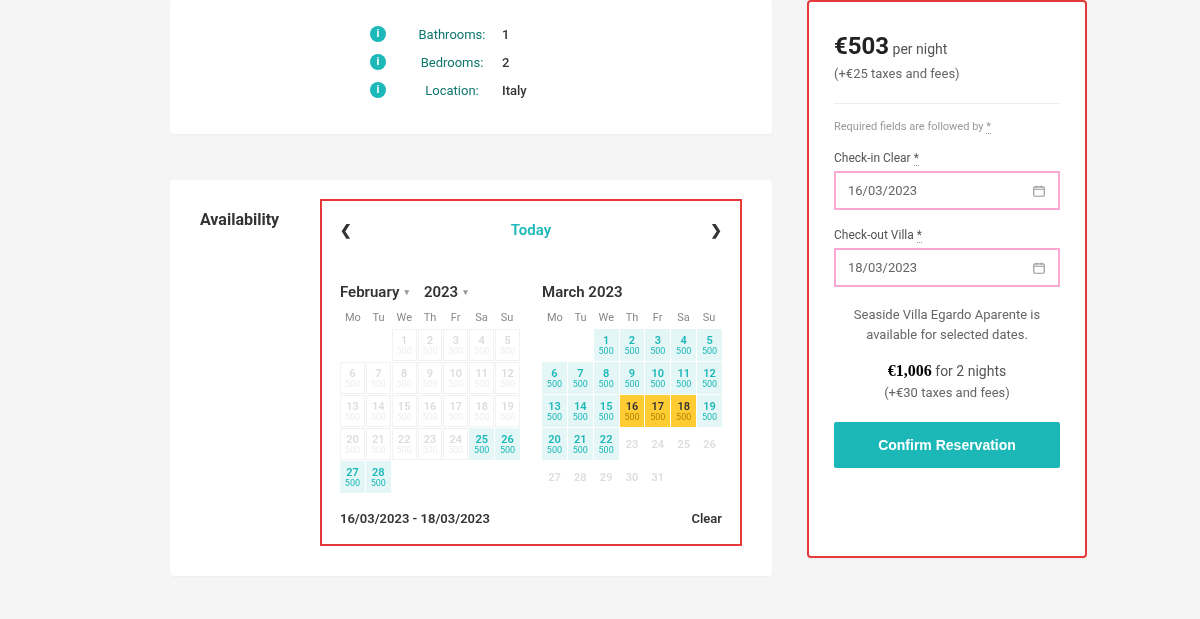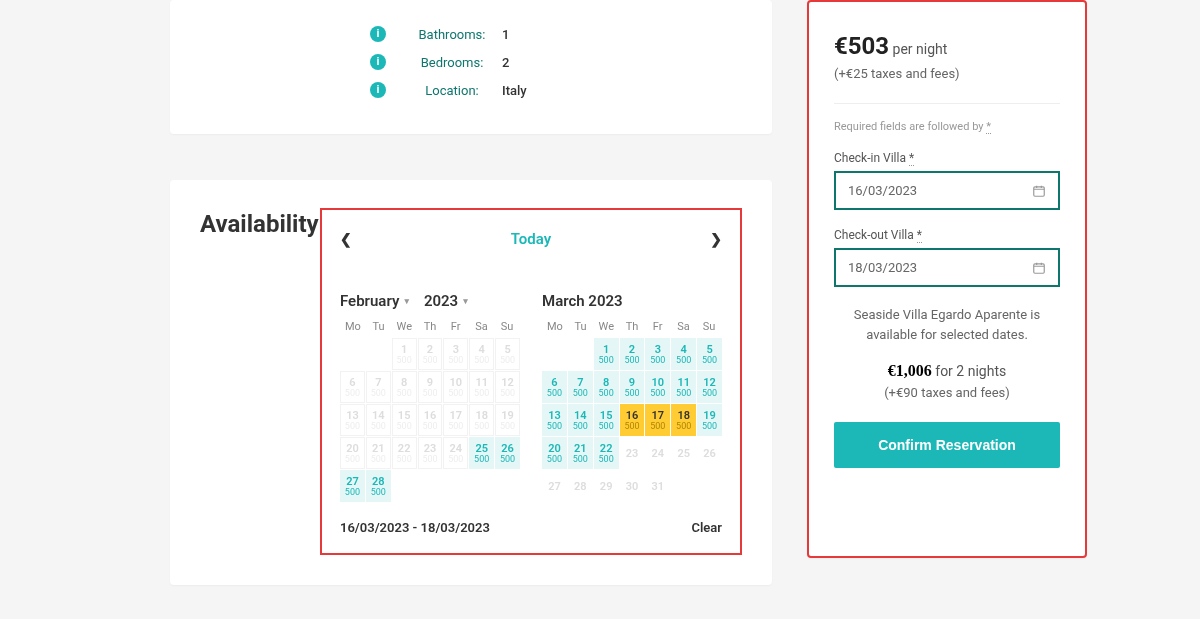--- a/index.html
+++ b/index.html
@@ -57,21 +57,21 @@
       font-weight: 500;
     }
     .avail-card {
       position: absolute;
       left: 170px;
       top: 180px;
       width: 602px;
       padding: 30px;
     }
     .avail-title {
-      font-size: 24px;
+      font-size: 16px;
       font-weight: 700;
       color: #333;
       margin-bottom: 0;
     }
     .calendar-wrap {
       border: 2px solid #e63939;
       margin-left: 120px;
       margin-top: -30px;
       padding: 20px 18px 18px 18px;
     }
@@ -216,21 +216,21 @@
     .field-label {
       font-size: 12px;
       color: #555;
       margin-bottom: 6px;
       display: block;
     }
     .field-label .asterisk {
       border-bottom: 1px dotted #999;
     }
     .input-wrap {
-      border: 2px solid #0f766e;
+      border: 2px solid #f9a8d4;
       display: flex;
       align-items: flex-end;
       padding: 10px 12px;
       margin-bottom: 18px;
     }
     .date-input {
       border: none;
       outline: none;
       flex: 1;
       font-size: 13px;
@@ -592,21 +592,21 @@
     <div class="price-line">
       <span class="price-big">€503</span>
       <span>per night</span>
     </div>
     <div class="taxes-line">(+€25 taxes and fees)</div>
     <hr class="divider">
     <div class="req-note">
       <span>Required fields are followed by </span><span class="asterisk">*</span>
     </div>
     <label class="field-label">
-      <span>Check-in Villa </span><span class="asterisk">*</span>
+      <span>Check-in Clear </span><span class="asterisk">*</span>
     </label>
     <div class="input-wrap">
       <input class="date-input" value="16/03/2023" style="">
       <svg class="cal-icon" viewBox="0 0 24 24" fill="none" stroke="currentColor" stroke-width="2">
           <rect x="3" y="5" width="18" height="16" rx="2"></rect>
           <path d="M3 9h18M8 3v4M16 3v4"></path>
         </svg>
     </div>
     <label class="field-label">
       <span>Check-out Villa </span><span class="asterisk">*</span>
@@ -616,16 +616,16 @@
       <svg class="cal-icon" viewBox="0 0 24 24" fill="none" stroke="currentColor" stroke-width="2">
           <rect x="3" y="5" width="18" height="16" rx="2"></rect>
           <path d="M3 9h18M8 3v4M16 3v4"></path>
         </svg>
     </div>
     <div class="avail-msg">Seaside Villa Egardo Aparente is available for selected dates.</div>
     <div class="total-line">
       <span class="total-big">€1,006</span>
       <span>for 2 nights</span>
     </div>
-    <div class="total-taxes">(+€90 taxes and fees)</div>
+    <div class="total-taxes">(+€30 taxes and fees)</div>
     <button class="confirm-btn">Confirm Reservation</button>
   </div>
 </div>
 
 </body></html>

